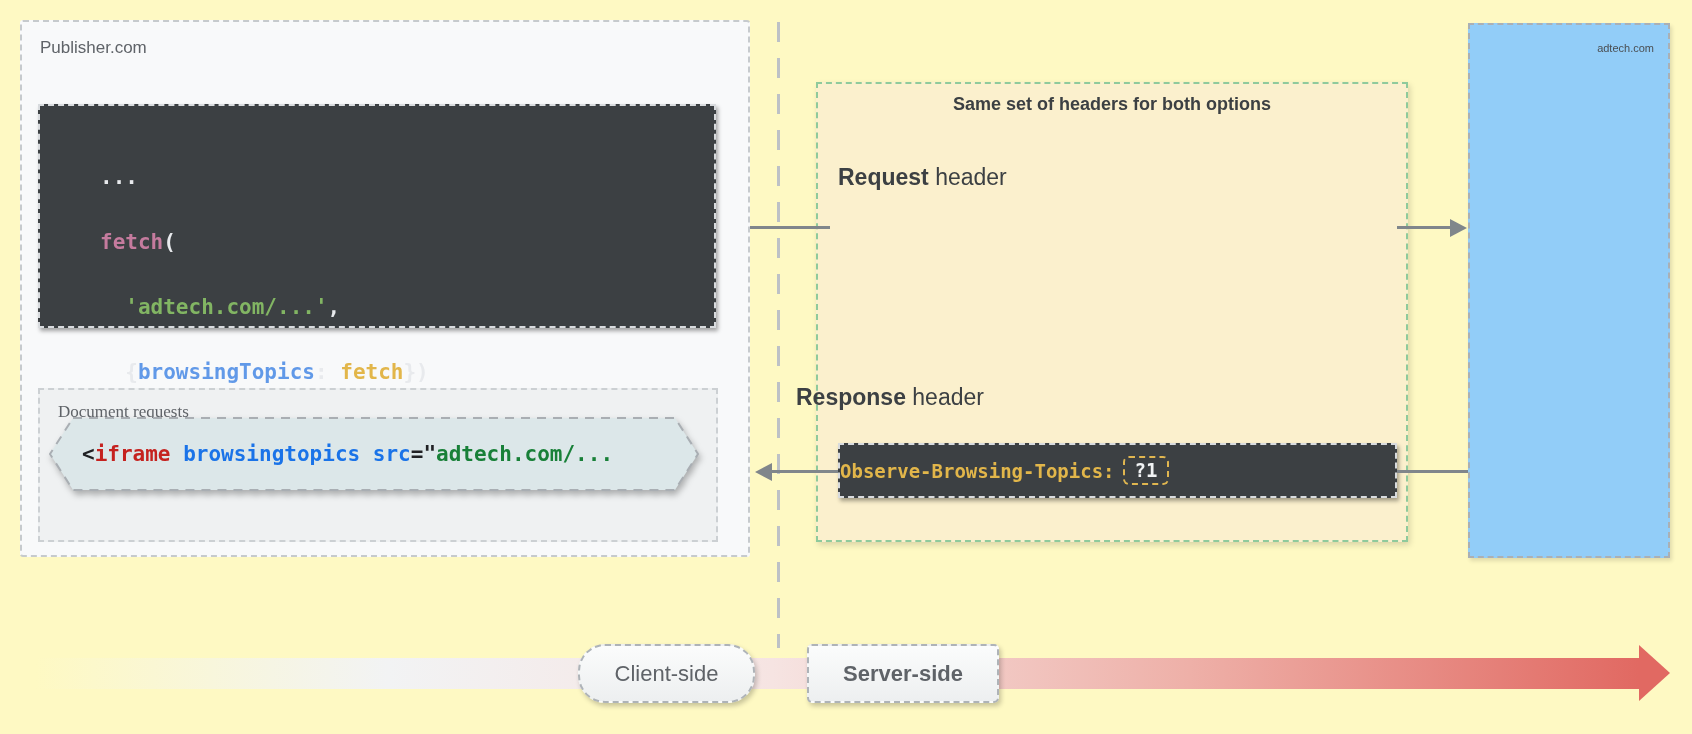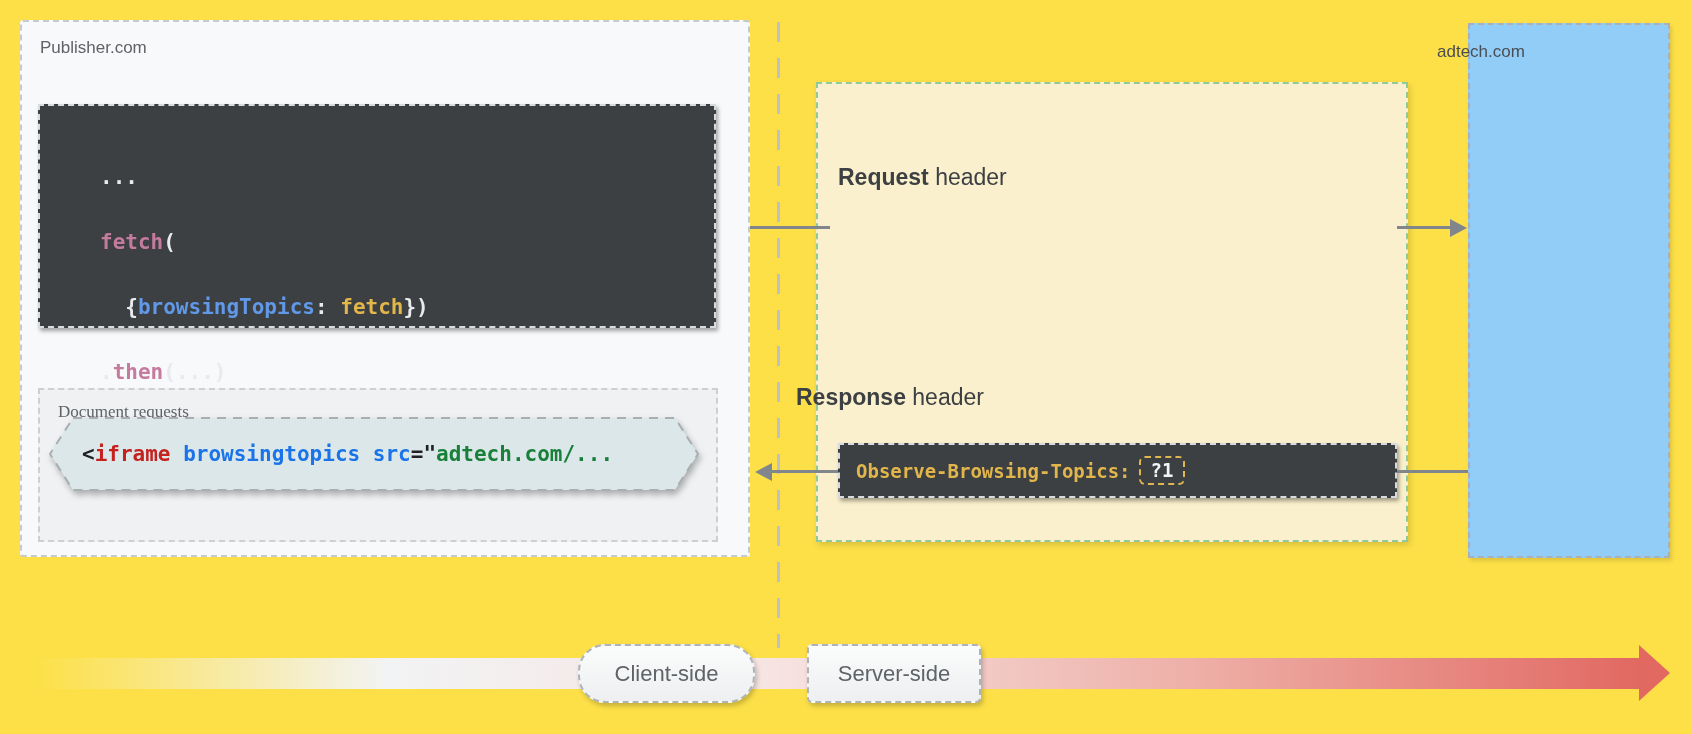--- a/index.html
+++ b/index.html
@@ -1,17 +1,17 @@
 <!DOCTYPE html>
 <html><head>
 <meta charset="utf-8">
 <style>
   html,body{margin:0;padding:0;background:#ffffff;}
   body{font-family:"Liberation Sans", sans-serif;}
-  .stage{position:relative;width:1692px;height:734px;background:#fde047;overflow:hidden;}
+  .stage{position:relative;width:1692px;height:734px;background:#fef9c3;overflow:hidden;}
 
   
   .abs{position:absolute;}
   .label{color:#5f6368;font-size:17px;}
   .mono{font-family:"DejaVu Sans Mono","Liberation Mono",monospace;font-weight:bold;white-space:pre;}
 
   
   .publisher-box{left:20px;top:20px;width:730px;height:537px;background:#f8f9fa;border:2px dashed #c6cacd;border-radius:3px;box-sizing:border-box;}
   .publisher-label{left:40px;top:38px;}
   .code-block{left:38px;top:104px;width:678px;height:224px;background:#3c4043;border:2px dashed #d8dbde;box-sizing:border-box;box-shadow:2px 3px 4px rgba(0,0,0,0.35);padding:20px 0 0 60px;}
@@ -35,67 +35,69 @@
   
   .yellow-box{left:816px;top:82px;width:592px;height:460px;background:#fbf0cd;border:2px dashed #8fca9c;box-sizing:border-box;box-shadow:2px 3px 6px rgba(0,0,0,0.15);}
   .panel-title{left:816px;top:94px;width:592px;text-align:center;font-size:18px;font-weight:bold;color:#3c4043;}
   .hdr-label{font-size:23px;color:#3c4043;}
   .hdr-label b{font-weight:bold;}
   .request-label{left:838px;top:164px;}
   .request-block{left:830px;top:202px;width:567px;height:143px;background:#3c4043;border:2px dashed #d8dbde;box-sizing:border-box;box-shadow:2px 3px 4px rgba(0,0,0,0.35);padding:40px 0 0 16px;}
   .request-block .cline{font-size:19px;line-height:20px;}
   .request-block .cline + .cline{margin-top:28px;}
   .response-label{left:796px;top:384px;}
-  .response-block{left:838px;top:443px;width:559px;height:55px;background:#3c4043;border:2px dashed #d8dbde;box-sizing:border-box;box-shadow:2px 3px 4px rgba(0,0,0,0.35);display:flex;align-items:center;padding-left:16px;font-size:19px;}
+  .response-block{left:838px;top:443px;width:559px;height:55px;background:#3c4043;border:2px dashed #d8dbde;box-sizing:border-box;box-shadow:2px 3px 4px rgba(0,0,0,0.35);display:flex;align-items:center;font-size:19px;}
   .chip{display:inline-block;margin-left:8px;padding:1px 10px 2px 10px;border:2px dashed #e0b650;border-radius:6px;color:#f1f3f4;font-size:19px;}
 
   
   .adtech-box{left:1468px;top:23px;width:202px;height:535px;background:#92cdf8;border:2px dashed #aab0b5;box-sizing:border-box;box-shadow:2px 3px 4px rgba(0,0,0,0.12);}
-  .adtech-label{left:1437px;top:42px;width:186px;text-align:left;color:#4a4e52;font-size:17px;}
+  .adtech-label{left:1468px;top:42px;width:186px;text-align:right;color:#4a4e52;font-size:11px;}
 
   
   .hline{height:3px;background:#80868b;z-index:3;}
   .tri-right{width:0;height:0;border-top:9px solid transparent;border-bottom:9px solid transparent;border-left:17px solid #80868b;z-index:3;}
   .tri-left{width:0;height:0;border-top:9px solid transparent;border-bottom:9px solid transparent;border-right:17px solid #80868b;z-index:3;}
 
   
   .band{left:35px;top:658px;width:1604px;height:31px;background:linear-gradient(90deg,rgba(248,249,250,0) 0%,#f2f3f4 22%,#f6e4e2 46%,#eeb0a8 72%,#e16962 100%);z-index:1;}
   .band-head{left:1639px;top:645px;width:0;height:0;border-top:28px solid transparent;border-bottom:28px solid transparent;border-left:31px solid #e16962;z-index:1;}
   .side-chip{top:644px;height:59px;background:linear-gradient(#fbfcfc,#edeff0);border:2px dashed #aeb3b8;border-radius:5px;box-sizing:border-box;box-shadow:2px 3px 5px rgba(0,0,0,0.22);display:flex;align-items:center;justify-content:center;color:#5f6368;font-size:22px;z-index:2;}
   .client-chip{left:578px;width:177px;border-radius:27px;}
-  .server-chip{left:807px;width:174px;}
+  .server-chip{left:807px;width:192px;font-weight:bold;}
 </style>
 </head>
 <body>
 
 <div class="stage">
 
   <div class="abs publisher-box"></div>
   <div class="abs label publisher-label">Publisher.com</div>
 
   <div class="abs code-block mono">
     <div class="cline"><span class="c-plain">...</span></div>
     <div class="cline"><span class="c-pink">fetch</span><span class="c-plain">(</span></div>
+    <div class="cline"><span class="c-plain">  </span><span class="c-green">'adtech.com/...'</span><span class="c-plain">,</span></div>
     <div class="cline"><span class="c-plain">  {</span><span class="c-blue">browsingTopics</span><span class="c-plain">: </span><span class="c-yellow">fetch</span><span class="c-plain">})</span></div>
     <div class="cline"><span class="c-plain">.</span><span class="c-pink">then</span><span class="c-plain">(...)</span></div>
     <div class="cline"><span class="c-plain">...</span></div>
   </div>
 
   <div class="abs doc-box"></div>
   <div class="abs label doc-label">Document requests</div>
   <div class="abs hexwrap">
     <svg width="652" height="76" viewBox="0 0 652 76">
       <polygon points="25,2 627,2 650,38 627,74 25,74 2,38" fill="#dce7e9" stroke="#a9aeb3" stroke-width="2" stroke-dasharray="9 7"></polygon>
     </svg>
     <div class="abs hex-code mono"><span class="h-dark">&lt;</span><span class="h-red">iframe</span><span class="h-blue"> browsingtopics src</span><span class="h-dark">="</span><span class="h-green">adtech.com/...</span></div>
   </div>
 
   <div class="abs divider"></div>
 
   <div class="abs yellow-box"></div>
+  <div class="abs panel-title">Same set of headers for both options</div>
 
   <div class="abs hdr-label request-label"><b>Request</b><span style="white-space:pre;"> header</span></div>
 
   <div class="abs hdr-label response-label"><b>Response</b><span style="white-space:pre;"> header</span></div>
   <div class="abs response-block mono">
     <span class="c-yellow">Observe-Browsing-Topics:</span>
     <span class="chip">?1</span>
   </div>
 
   <div class="abs adtech-box"></div>

